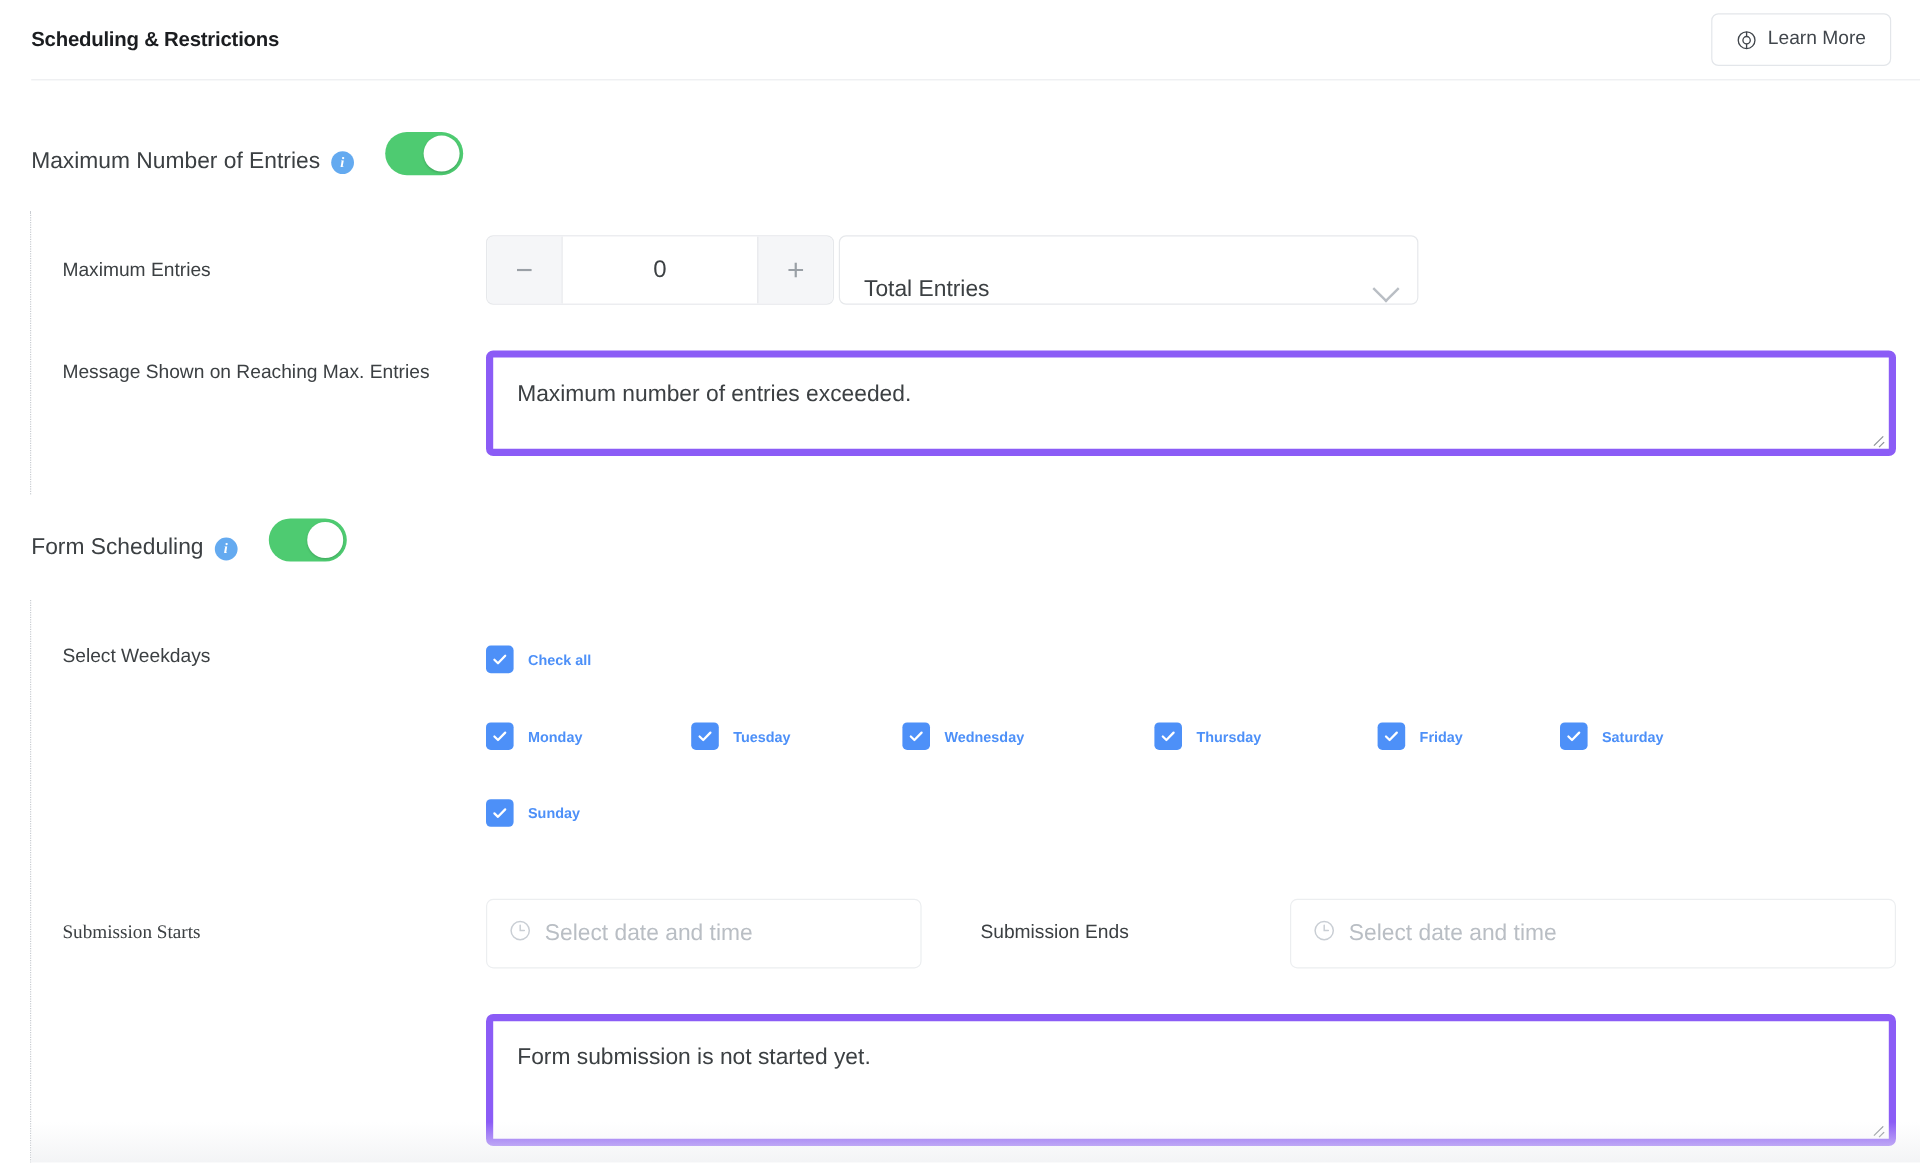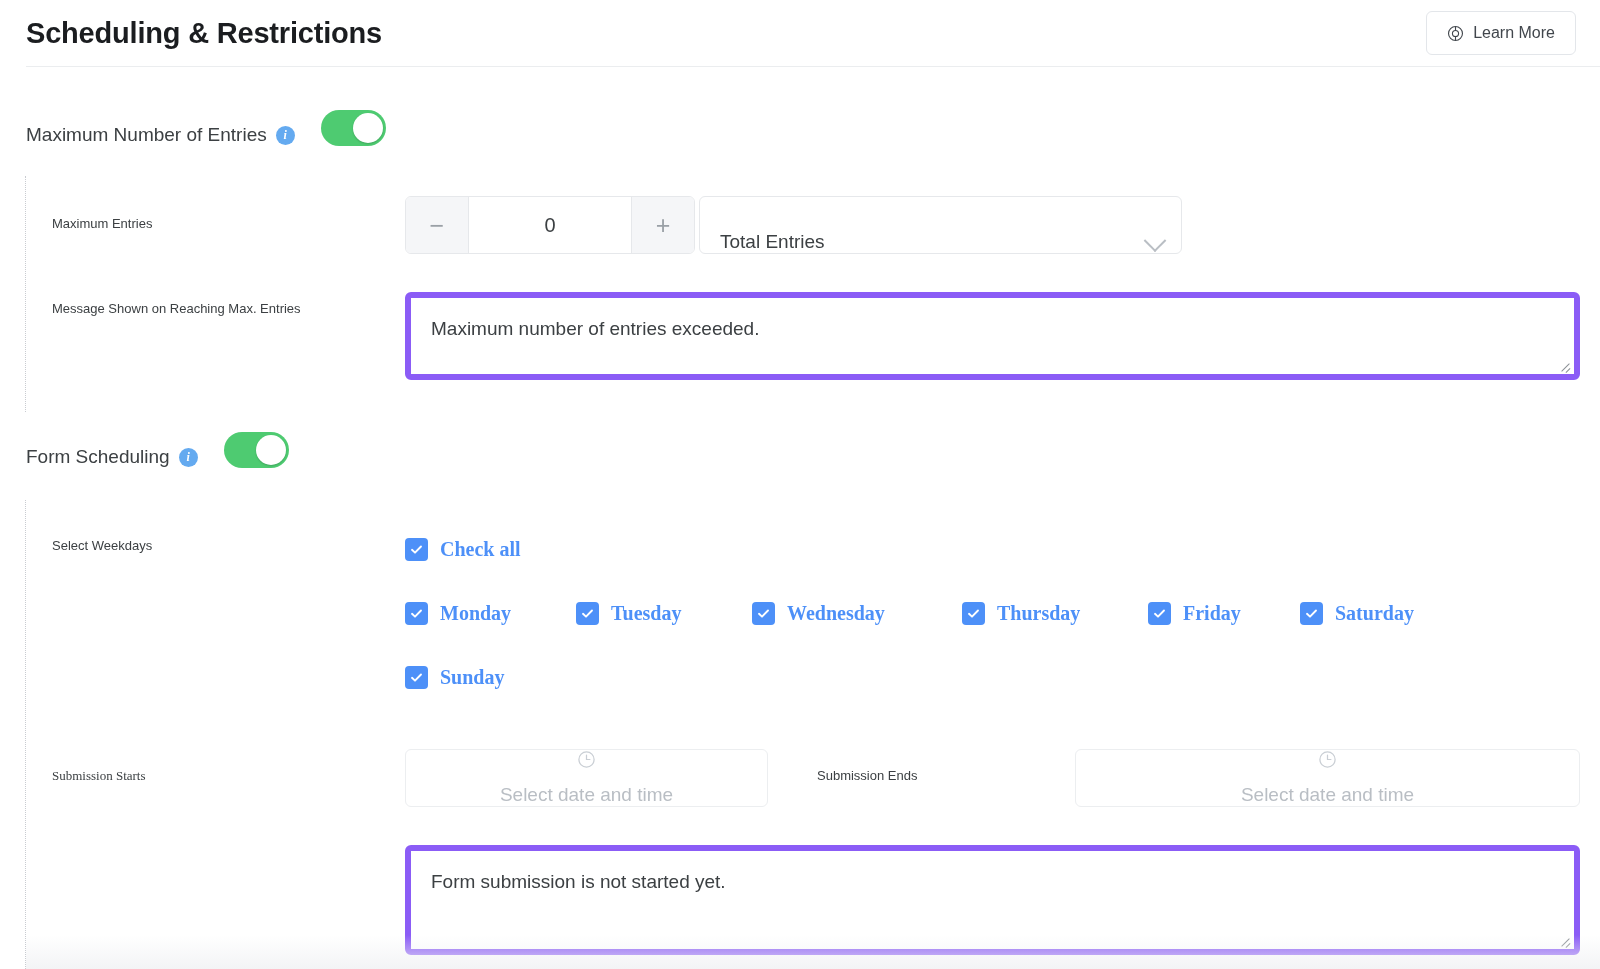--- a/index.html
+++ b/index.html
@@ -21,21 +21,21 @@
   .header {
     position: absolute;
     left: 0; top: 0; right: 0;
     height: 66px;
     padding: 0 24px 0 26px;
     display: flex;
     align-items: center;
     justify-content: space-between;
   }
   .header-title {
-    font-size: 29px;
+    font-size: 17px;
     font-weight: bold;
     color: #1b1d20;
     letter-spacing: -0.2px;
   }
   .learn-more-btn {
     display: inline-flex;
     align-items: center;
     gap: 9px;
     height: 44px;
     padding: 0 20px;
@@ -105,21 +105,21 @@
   
   .rail {
     position: absolute;
     left: 25px;
     width: 0;
     border-left: 1px dotted #c9ccd1;
   }
 
   .field-label {
     position: absolute;
-    font-size: 13px;
+    font-size: 16px;
     color: #3c4043;
     line-height: 1.78;
   }
 
   
   .stepper {
     position: absolute;
     display: flex;
     height: 58px;
     border: 1px solid #e6e8eb;
@@ -220,39 +220,37 @@
     width: 23px; height: 23px;
     border-radius: 4px;
     background: #4d90f8;
     display: inline-flex;
     align-items: center;
     justify-content: center;
     flex: none;
   }
   .cb svg { display: block; }
   .cb-label {
-    font-size: 20px;
+    font-size: 12px;
     font-weight: bold;
     color: #4d90f8;
-    font-family: Liberation Serif, serif;
   }
 
   
   .date-box {
     position: absolute;
     height: 58px;
     border: 1px solid #eceef0;
     border-radius: 6px;
     background: #fff;
     display: flex;
     align-items: center;
     gap: 11px;
     padding: 0 18px;
     cursor: pointer;
-    flex-direction: column;
   }
   .date-box .ph {
     font-size: 19px;
     color: #b9bec4;
   }
   .clock-icon { flex: none; display: block; }
 
   
   .bottom-fade {
     position: absolute;

